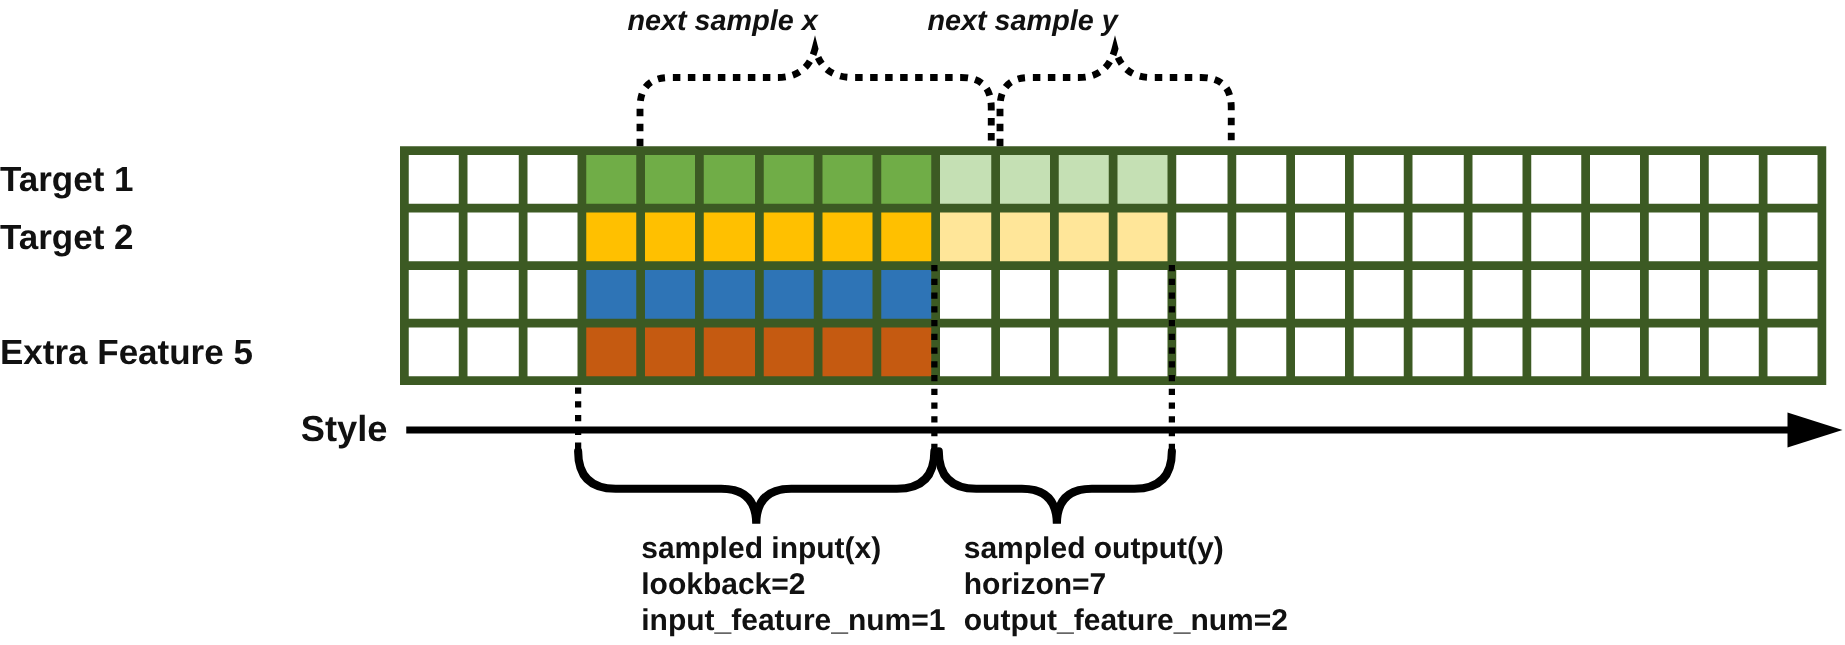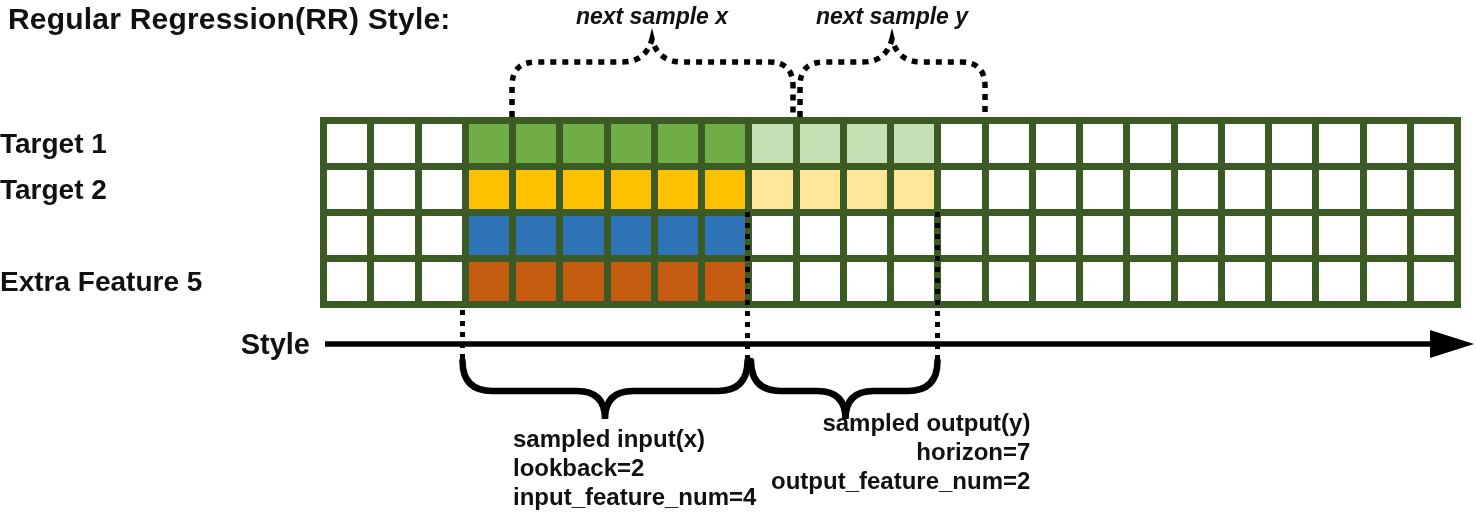--- a/index.html
+++ b/index.html
@@ -22,21 +22,20 @@
     top: 2px;
     font-size: 30px;
     font-weight: 700;
     letter-spacing: 0.2px;
     white-space: nowrap;
   }
   .sample-label {
     position: absolute;
     top: 3px;
     width: 300px;
-    text-align: center;
     font-size: 23px;
     font-style: italic;
     font-weight: 600;
     white-space: nowrap;
   }
   #next-sample-x-label { left: 502px; }
   #next-sample-y-label { left: 742px; }
 
   #grid {
     position: absolute;
@@ -79,37 +78,36 @@
   }
 
   .caption {
     position: absolute;
     font-size: 24px;
     font-weight: 600;
     line-height: 29px;
     white-space: nowrap;
   }
   #input-caption  { left: 513px; top: 424px; }
-  #output-caption { left: 771px; top: 408px; text-align: right; }
+  #output-caption { left: 771px; top: 424px; }
 
   #overlay {
     position: absolute;
     left: 0;
     top: 0;
     width: 1476px;
     height: 516px;
     pointer-events: none;
   }
 </style>
 </head>
 <body>
 
 <div id="canvas">
 
-  <div class="title">Regular Regression(RR) Style:</div>
 
   <div class="sample-label" id="next-sample-x-label">next sample x</div>
   <div class="sample-label" id="next-sample-y-label">next sample y</div>
 
   <div class="row-label" id="row-label-0">Target 1</div>
   <div class="row-label" id="row-label-1">Target 2</div>
   <div class="row-label" id="row-label-3">Extra Feature 5</div>
 
   <div id="grid">
       <div class="cell" style="background: rgb(255, 255, 255);"></div>
@@ -208,21 +206,21 @@
       <div class="cell" style="background: rgb(255, 255, 255);"></div>
       <div class="cell" style="background: rgb(255, 255, 255);"></div>
       <div class="cell" style="background: rgb(255, 255, 255);"></div>
     </div>
 
   <div class="time-label">Style</div>
 
   <div class="caption" id="input-caption">
     <div>sampled input(x)</div>
     <div>lookback=2</div>
-    <div>input_feature_num=4</div>
+    <div>input_feature_num=1</div>
   </div>
   <div class="caption" id="output-caption">
     <div>sampled output(y)</div>
     <div>horizon=7</div>
     <div>output_feature_num=2</div>
   </div>
 
   <svg id="overlay" viewBox="0 0 1476 516">
 
     <g>

